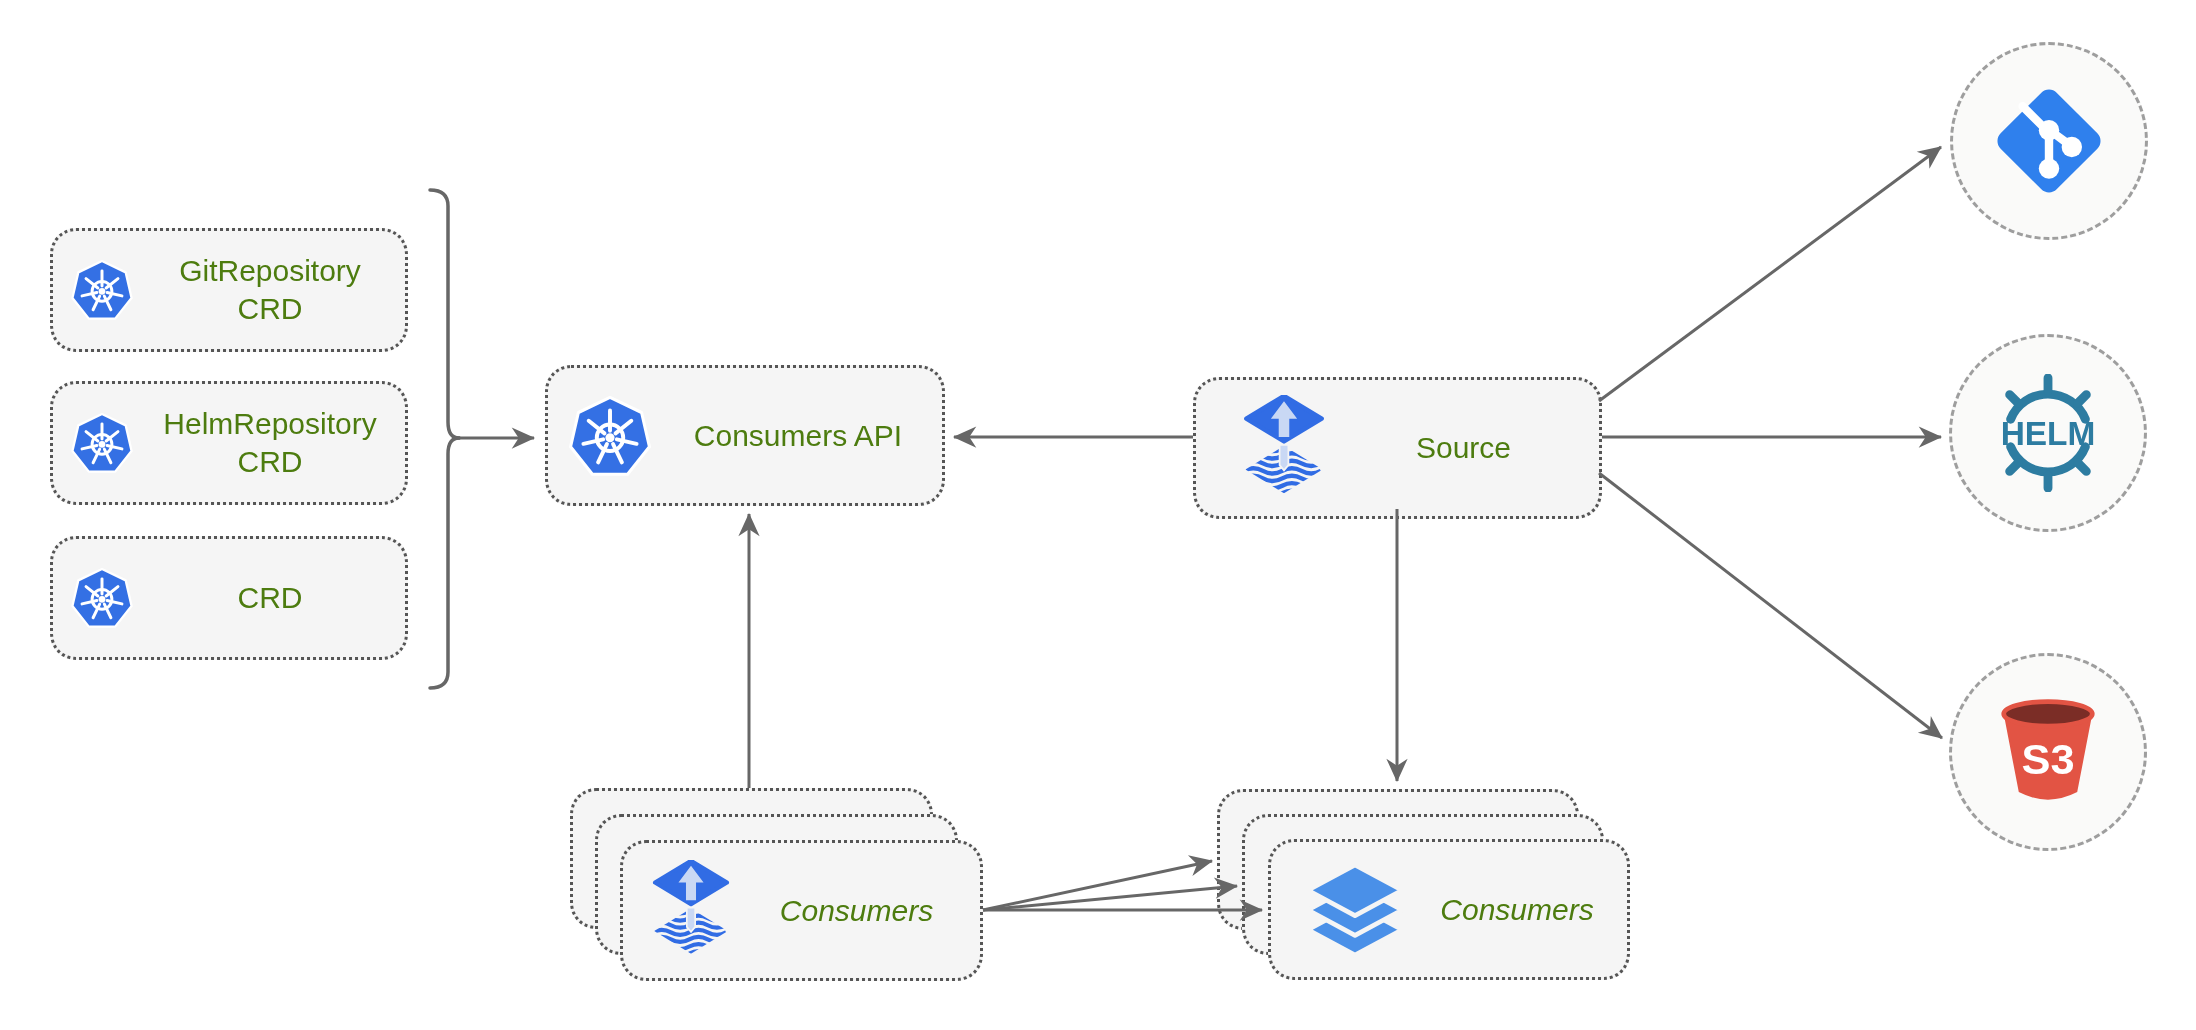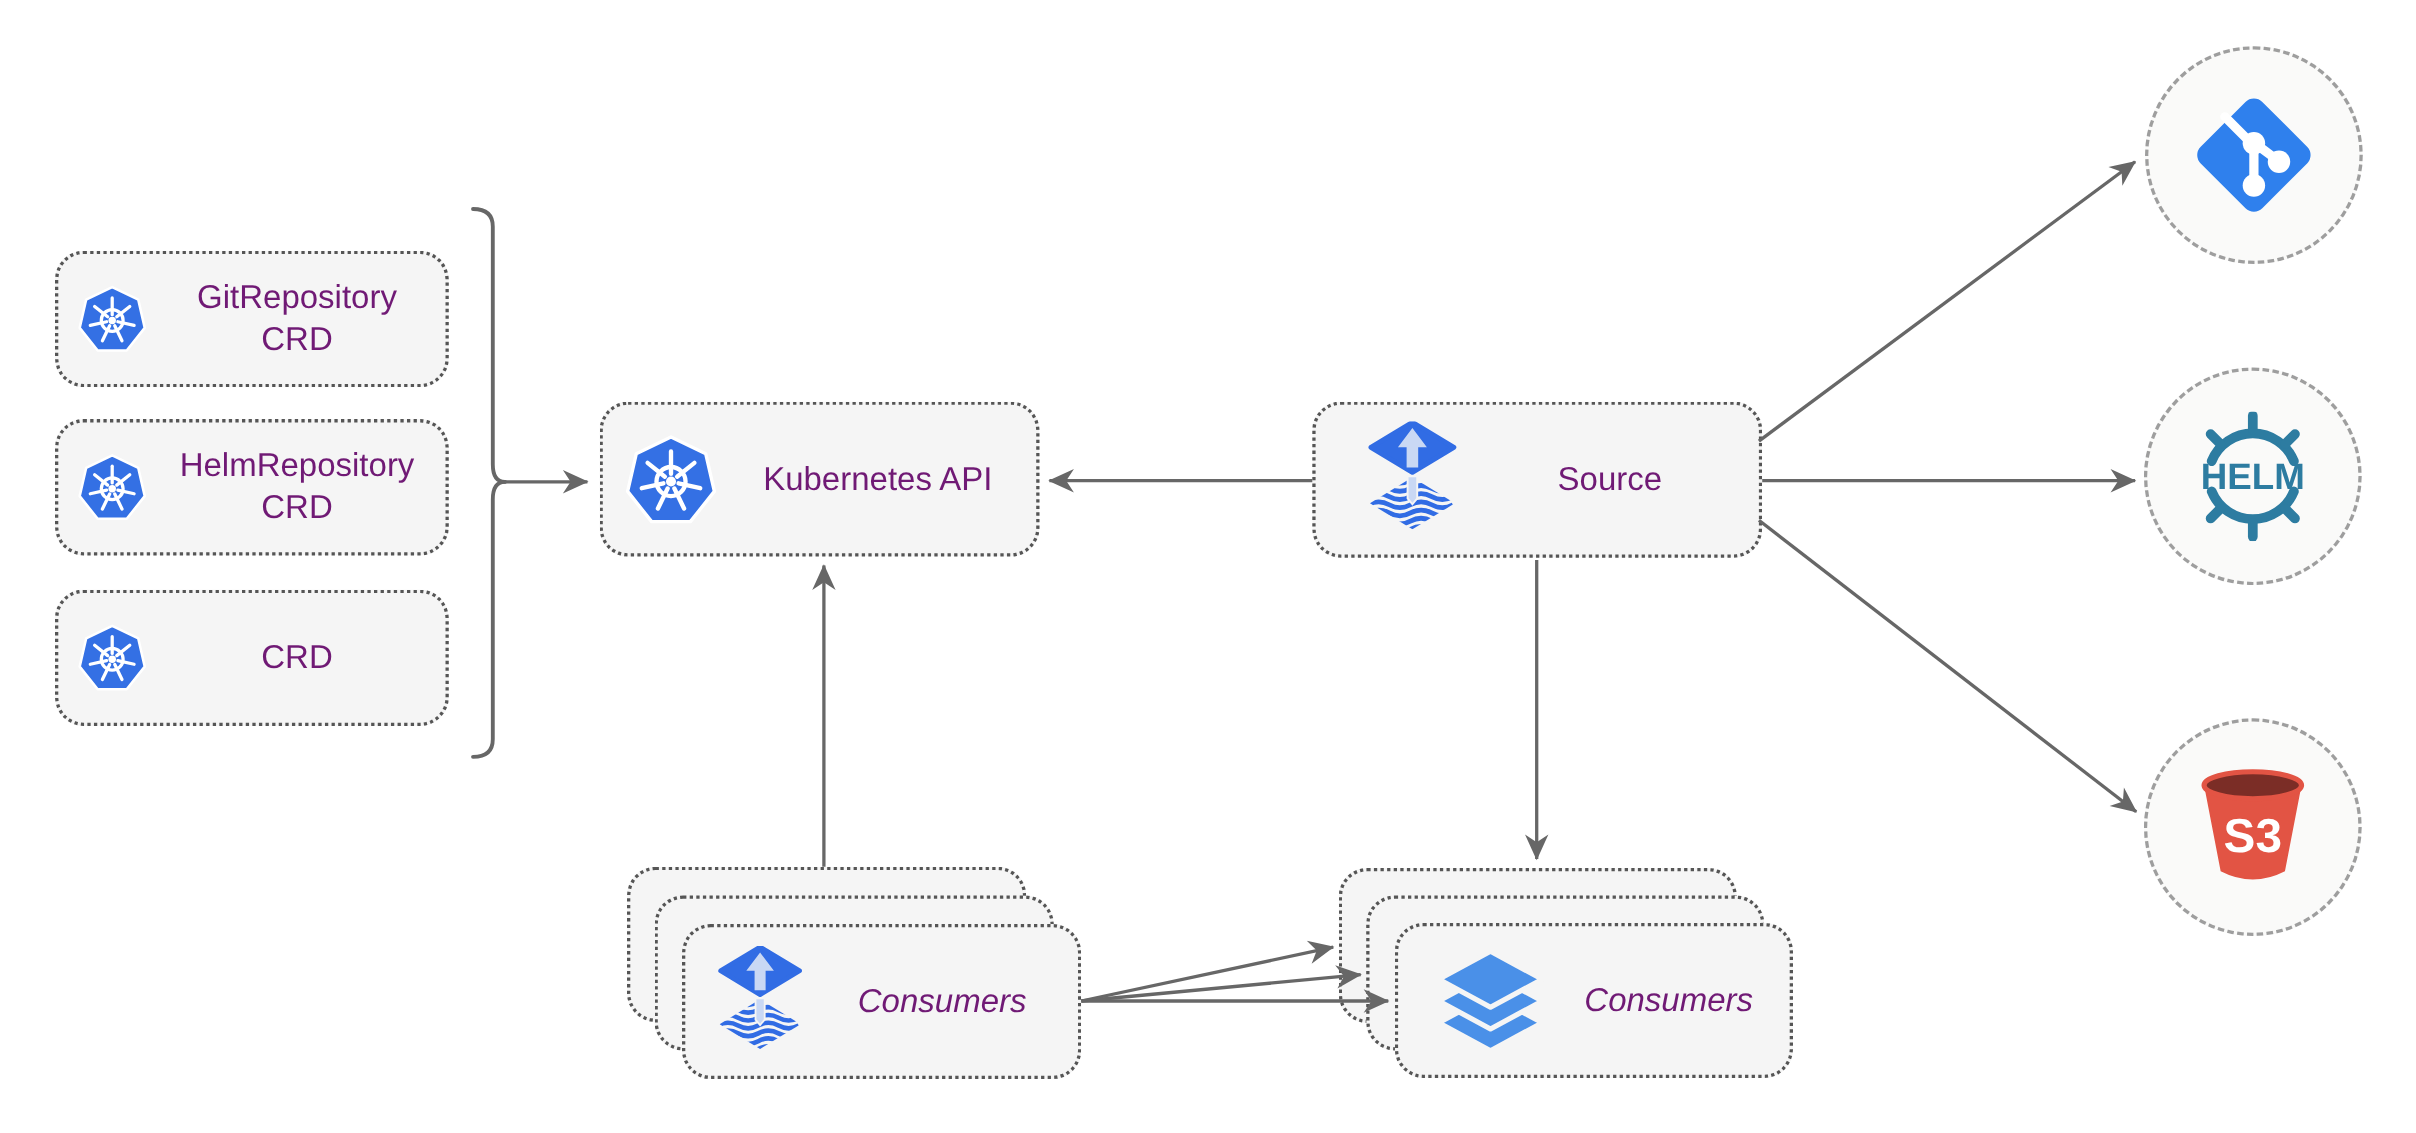--- a/index.html
+++ b/index.html
@@ -9,21 +9,21 @@
   }
   .node{
     position:absolute;background:#f5f5f5;border:3px dotted #555555;
     border-radius:26px;box-sizing:border-box;display:flex;align-items:center;
     z-index:3;
   }
   .stack-back{z-index:1;}
   .stack-mid{z-index:2;}
   .stack-front{z-index:3;font-style:italic;}
   .label{
-    flex:1;text-align:center;font-size:30px;line-height:38px;color:#701a75;
+    flex:1;text-align:center;font-size:30px;line-height:38px;color:#4d7c0f;
   }
   .circle{
     position:absolute;width:198px;height:198px;background:#fafaf9;
     border:3px dashed #9e9e9e;border-radius:50%;box-sizing:border-box;
     display:flex;align-items:center;justify-content:center;z-index:3;
   }
   .icon{flex:0 0 auto;display:block;}
   .overlay{position:absolute;left:0;top:0;z-index:40;pointer-events:none;}
   .defs-svg{position:absolute;width:0;height:0;overflow:hidden;}
 </style>
@@ -137,24 +137,24 @@
       </svg>
     <div class="label">
       <div>CRD</div>
     </div>
   </div>
 
   <div class="node" style="left:545px;top:365px;width:400px;height:141px;padding-left:18px;">
     <svg class="icon" width="88" height="88">
         <use href="#sym-k8s"></use>
       </svg>
-    <div class="label">Kubernetes API</div>
-  </div>
-
-  <div class="node" style="left:1193px;top:365px;width:409px;height:142px;padding-left:44px;">
+    <div class="label">Consumers API</div>
+  </div>
+
+  <div class="node" style="left:1193px;top:377px;width:409px;height:142px;padding-left:44px;">
     <svg class="icon" width="88" height="107">
         <use href="#sym-flux"></use>
       </svg>
     <div class="label">
       <div>Source</div>
     </div>
   </div>
 
   <div class="node stack-back" style="left:570px;top:788px;width:363px;height:141px;"></div>
   <div class="node stack-mid" style="left:595px;top:814px;width:363px;height:141px;"></div>

